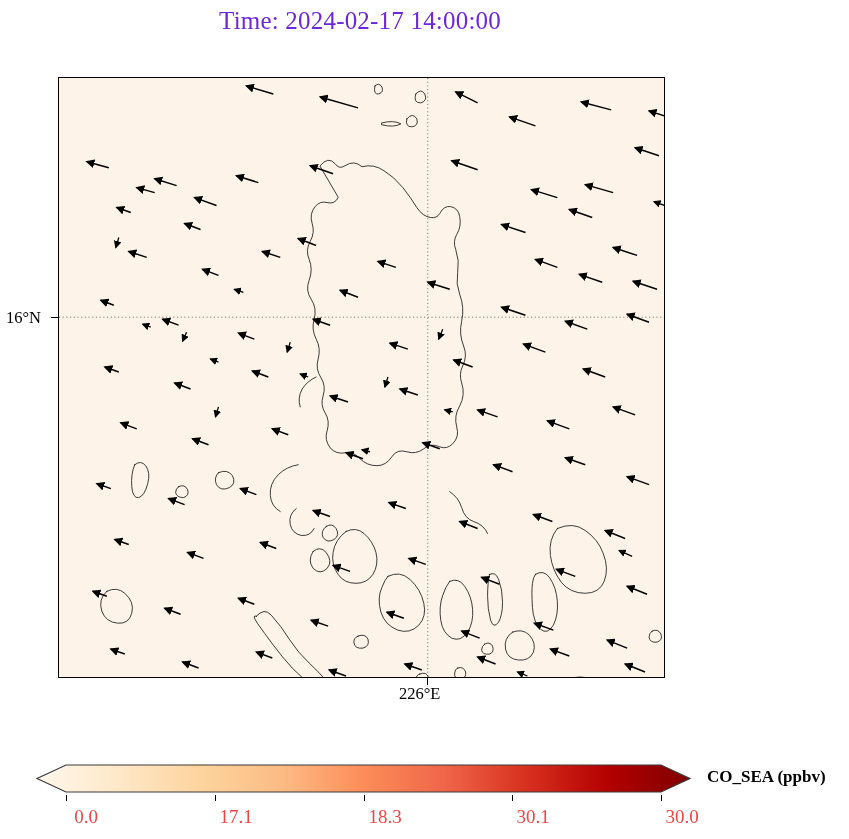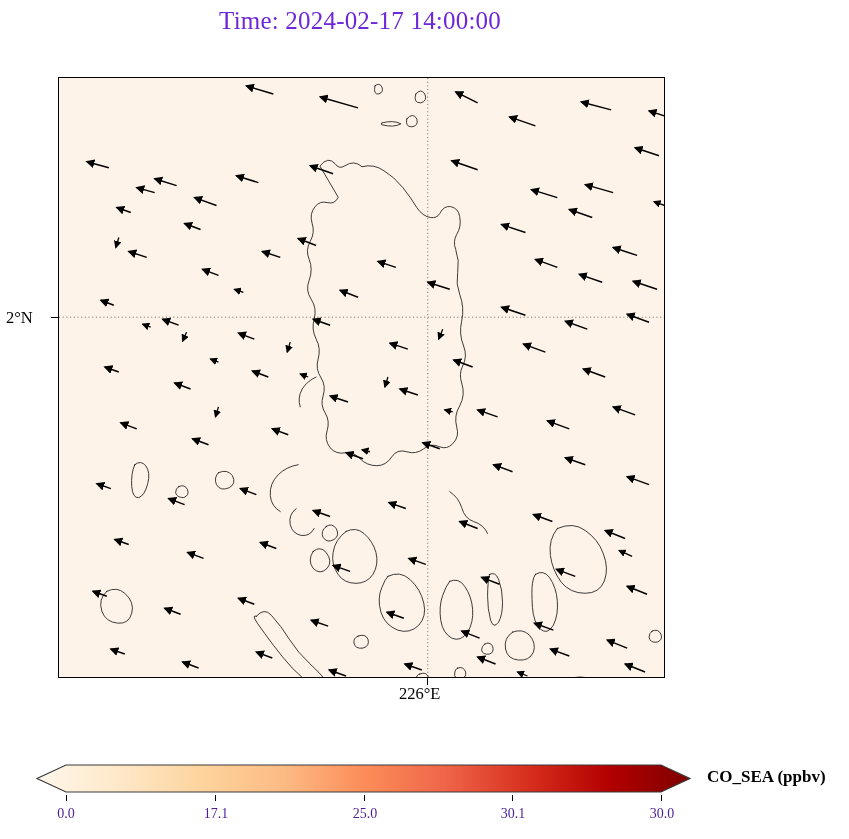--- a/index.html
+++ b/index.html
@@ -126,24 +126,25 @@
   }
   #colorbar-ticklabels {
     position: absolute;
     left: 0;
     top: 44px;
     width: 849px;
     height: 30px;
   }
   .cb-ticklabel {
     position: absolute;
-    font-size: 14px;
-    color: #4c1d95;
+    font-size: 19px;
+    color: #ef4444;
     transform: translateX(-50%);
     white-space: nowrap;
+    margin-left: 20px;
   }
   .cb-tickmark {
     position: absolute;
     top: 37px;
     width: 1.2px;
     height: 6px;
     background: #000000;
   }
   #colorbar-title {
     position: absolute;
@@ -397,21 +398,21 @@
       <line x1="232" y1="265" x2="229" y2="275" stroke-width="1.3"></line>
       <line x1="330" y1="300" x2="327" y2="310" stroke-width="1.3"></line>
       <line x1="160" y1="330" x2="157" y2="340" stroke-width="1.3"></line>
       <line x1="385" y1="252" x2="381" y2="262" stroke-width="1.3"></line>
       <line x1="60" y1="160" x2="57" y2="170" stroke-width="1.3"></line>
     </g>
   </svg>
 </div>
 
 <div class="tickmark" id="ytick-16n"></div>
-<div class="axis-label" id="ylabel-16n">2°N</div>
+<div class="axis-label" id="ylabel-16n">16°N</div>
 <div class="tickmark" id="xtick-122e"></div>
 <div class="axis-label" id="xlabel-122e">226°E</div>
 
 <div id="colorbar-wrap">
   <svg id="colorbar-svg" viewBox="0 0 670 44" preserveAspectRatio="none">
     <defs>
       <linearGradient id="orrd" x1="0" y1="0" x2="1" y2="0">
         <stop offset="0.000" stop-color="#fff7ec"></stop>
         <stop offset="0.125" stop-color="#fee8c8"></stop>
         <stop offset="0.250" stop-color="#fdd49e"></stop>
@@ -429,19 +430,19 @@
 
   <div id="colorbar-ticklabels">
     <div class="cb-tickmark" style="left:66px; top:-7px;"></div>
     <div class="cb-tickmark" style="left:215px; top:-7px;"></div>
     <div class="cb-tickmark" style="left:364px; top:-7px;"></div>
     <div class="cb-tickmark" style="left:512px; top:-7px;"></div>
     <div class="cb-tickmark" style="left:661px; top:-7px;"></div>
 
     <div class="cb-ticklabel" style="left:66px; top:4px;">0.0</div>
     <div class="cb-ticklabel" style="left:216px; top:4px;">17.1</div>
-    <div class="cb-ticklabel" style="left:365px; top:4px;">25.0</div>
+    <div class="cb-ticklabel" style="left:365px; top:4px;">18.3</div>
     <div class="cb-ticklabel" style="left:513px; top:4px;">30.1</div>
     <div class="cb-ticklabel" style="left:662px; top:4px;">30.0</div>
   </div>
 
   <div id="colorbar-title">CO_SEA (ppbv)</div>
 </div>
 
 </body></html>

